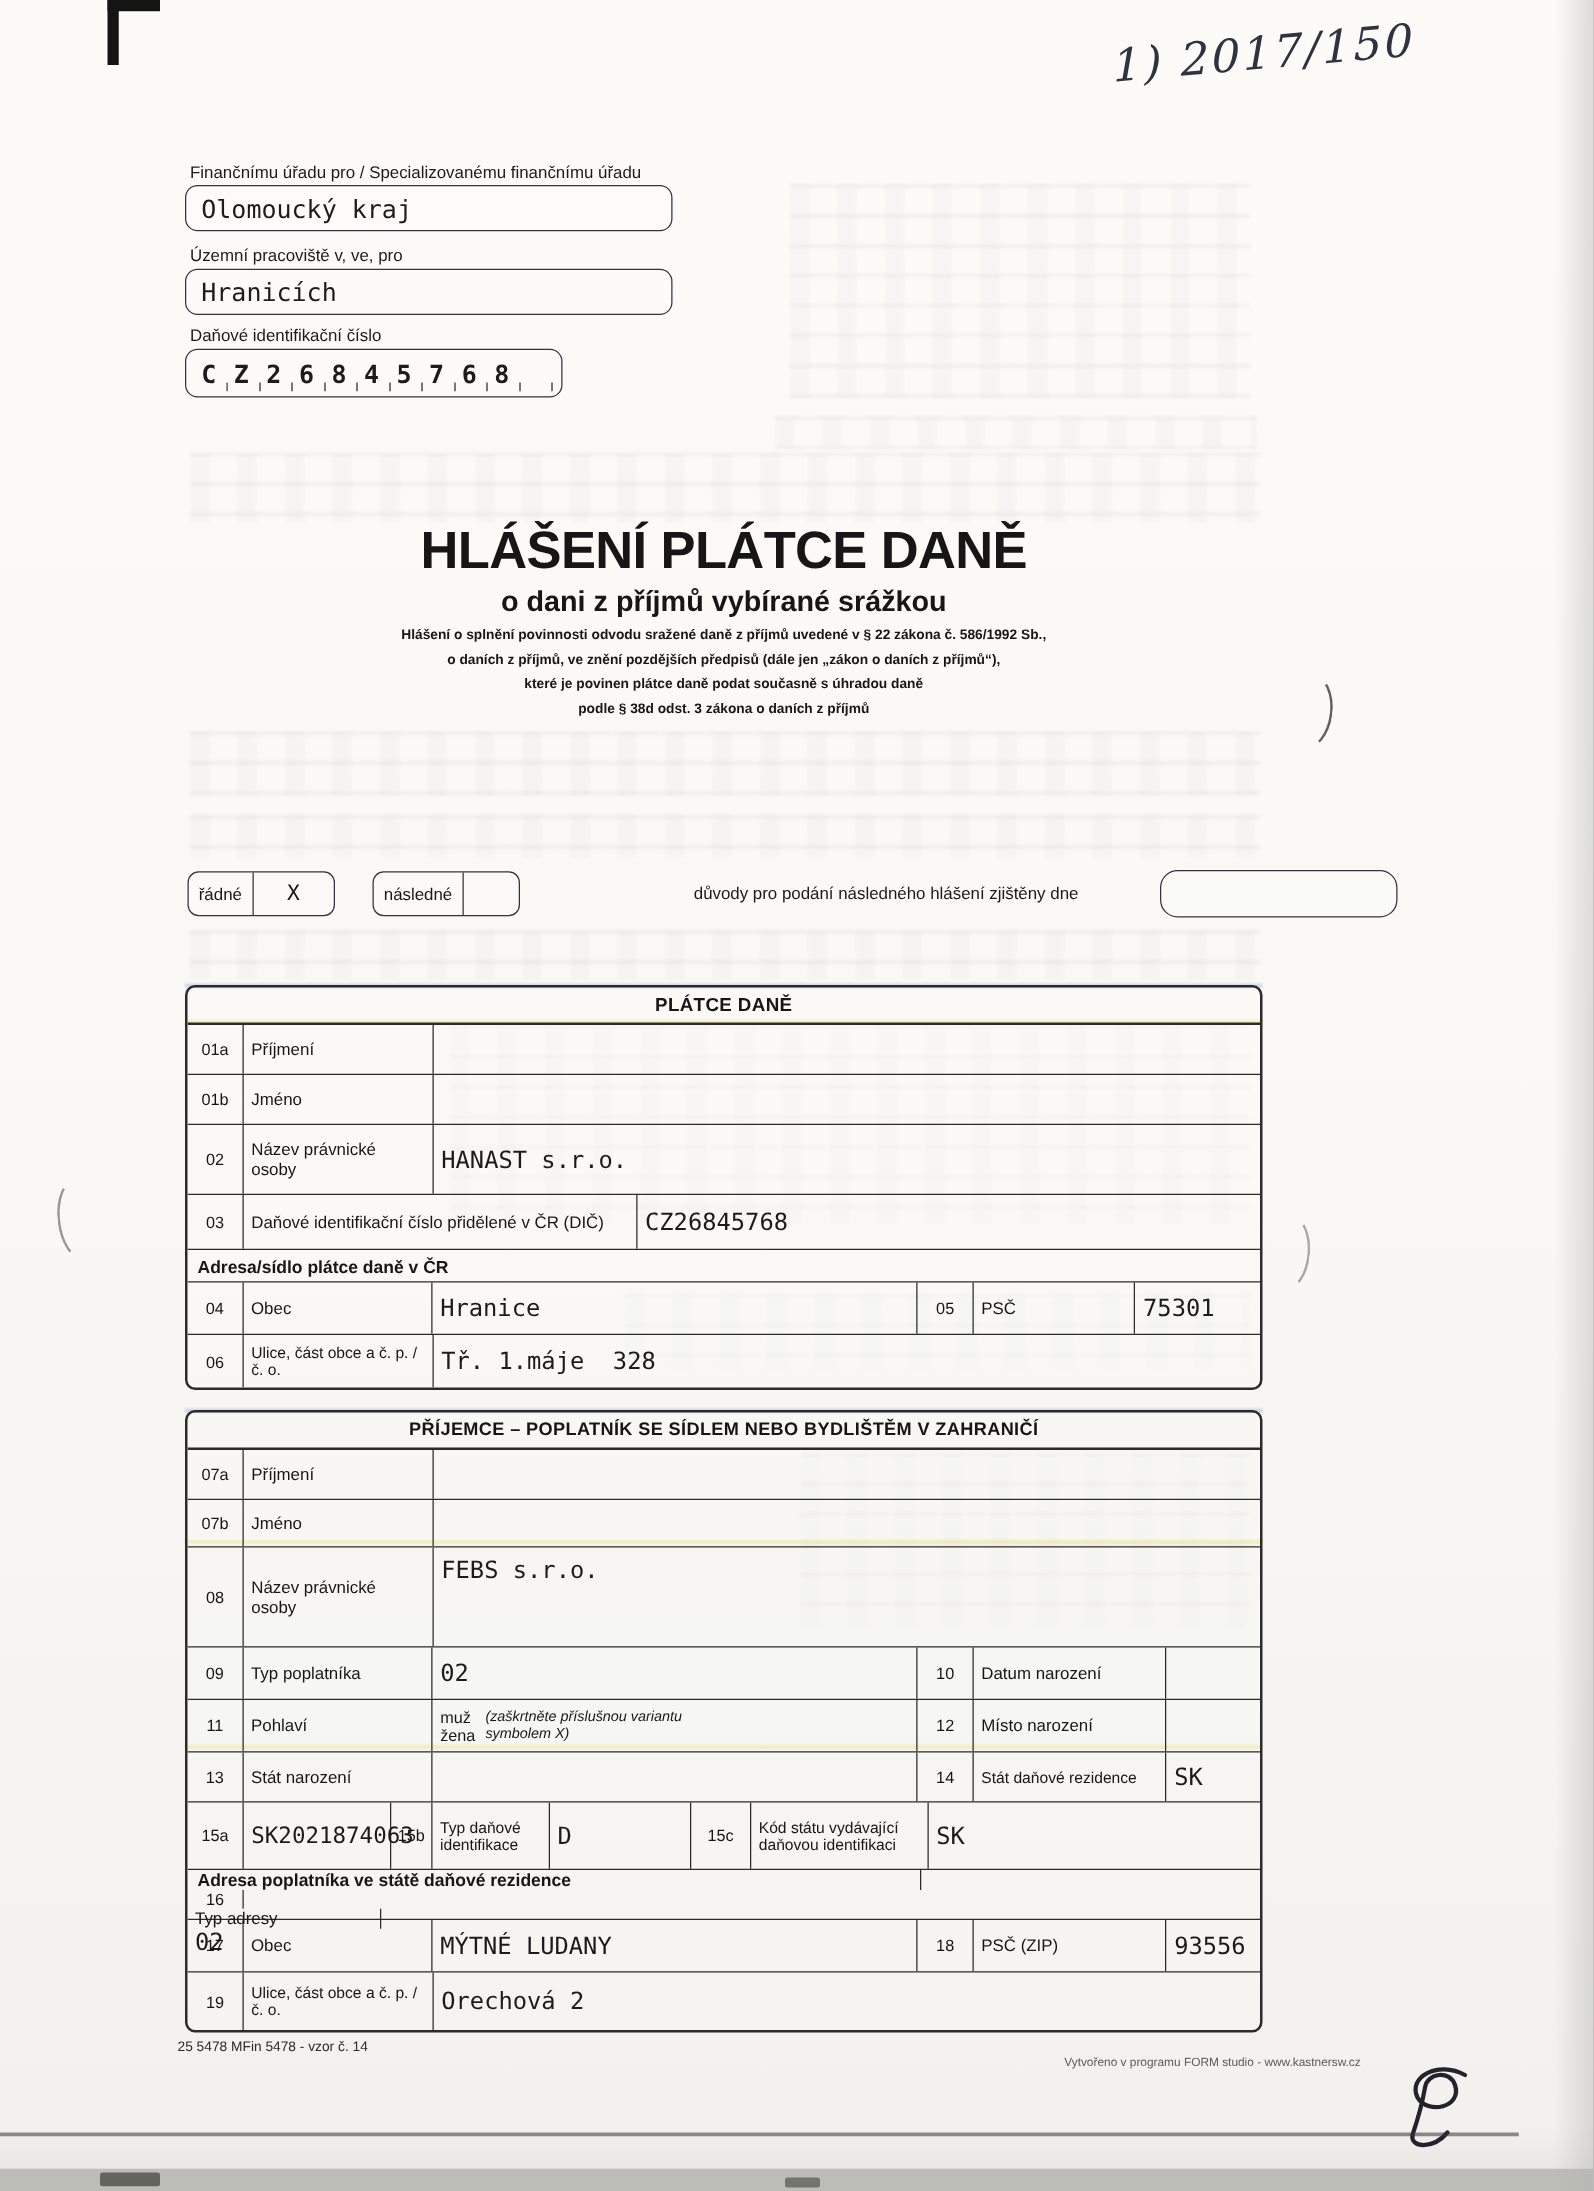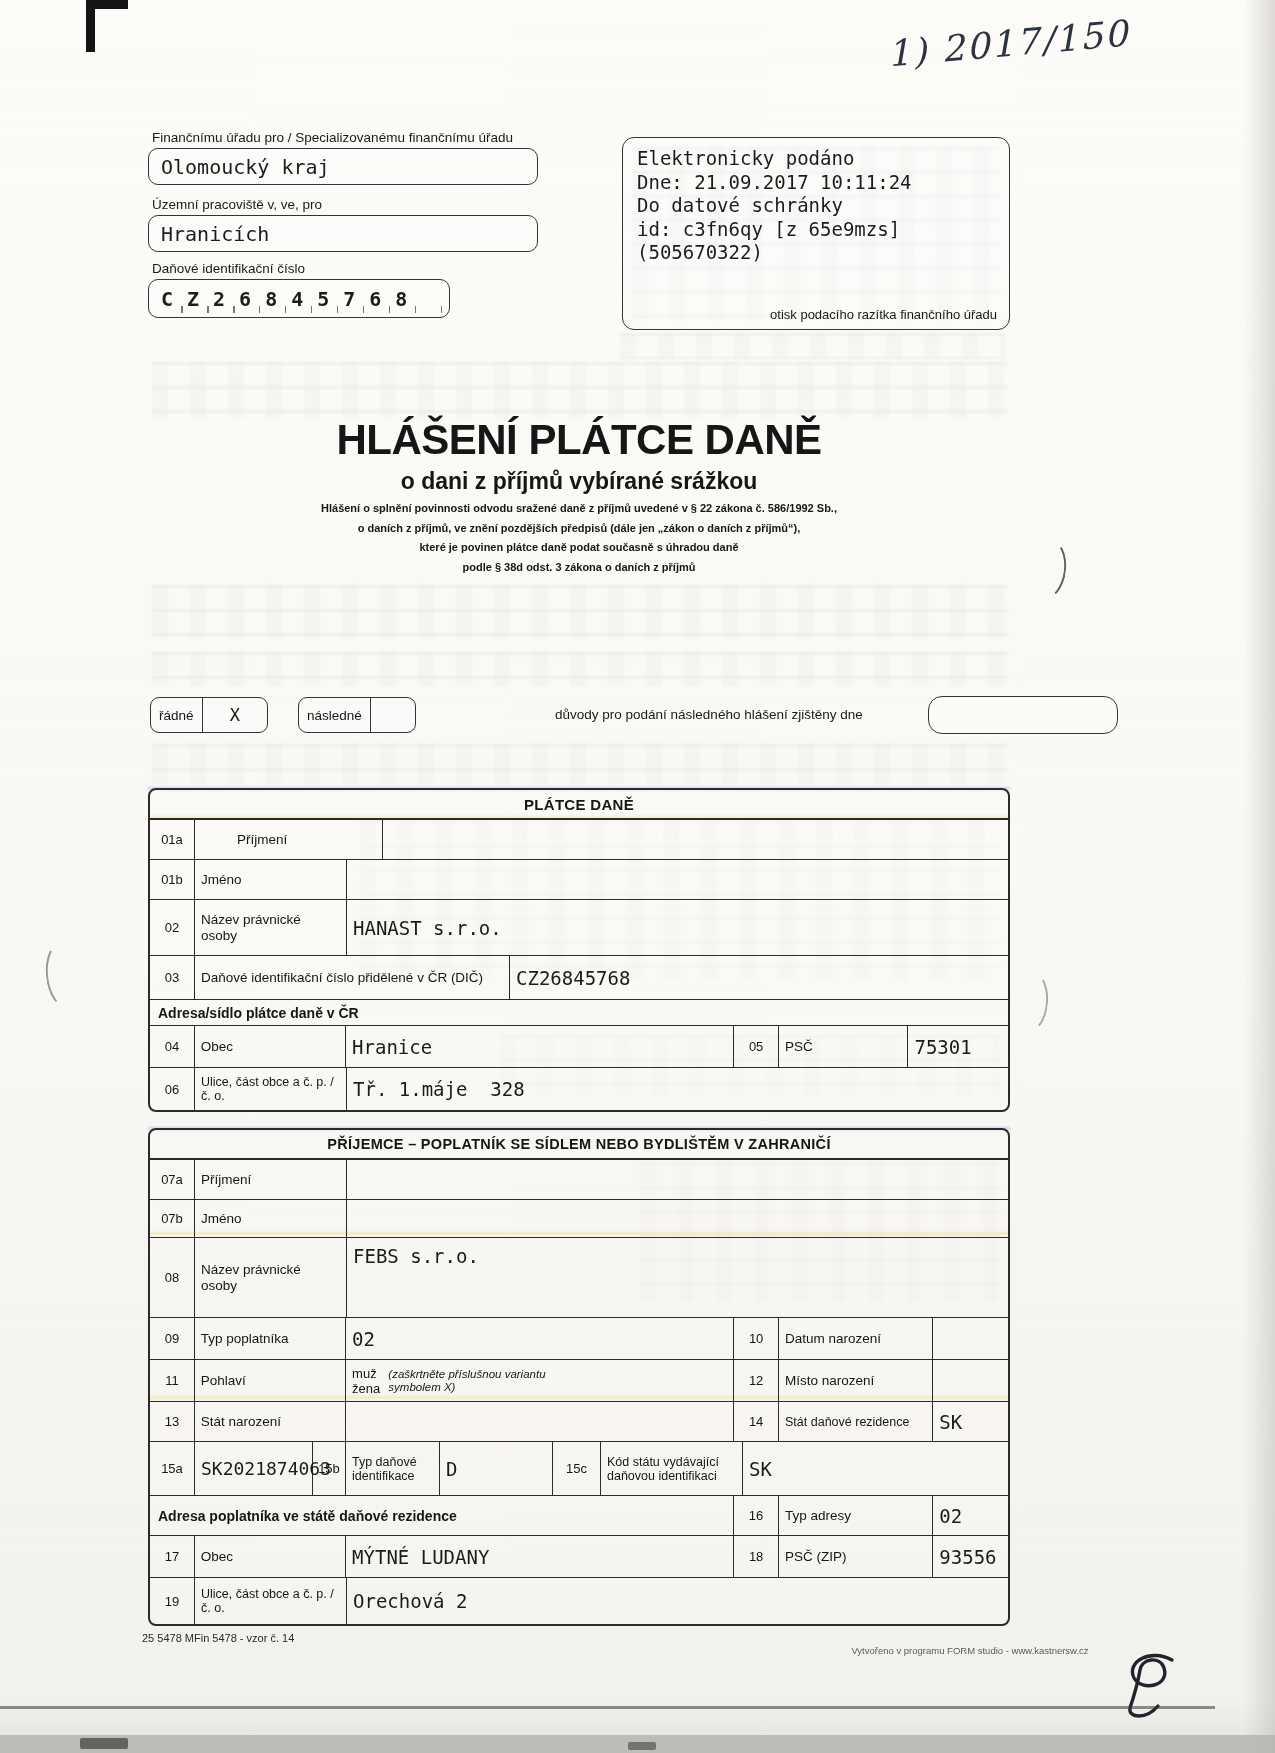--- a/index.html
+++ b/index.html
@@ -82,30 +82,20 @@
   <div class="abs rbox" style="left:148px;top:215px;width:390px;height:37px;">
     <span class="mono" style="font-size:20px;position:absolute;left:12px;top:6px;">Hranicích</span>
   </div>
 
   <div class="abs lbl" style="left:152px;top:261px;">Daňové identifikační číslo</div>
   <div class="abs rbox" style="left:148px;top:279px;width:302px;height:39px;">
     <span class="mono" style="font-size:20px;font-weight:700;letter-spacing:14px;position:absolute;left:12px;top:7px;">CZ26845768</span>
     <span class="abs" style="left:32px;bottom:4px;width:262px;height:7px;background:repeating-linear-gradient(90deg,#555 0 1.5px,transparent 1.5px 26px);opacity:.8;"></span>
   </div>
 
-  <div class="abs rbox" style="left:622px;top:137px;width:388px;height:193px;border-radius:12px;">
-    <div class="mono" style="position:absolute;left:14px;top:9px;font-size:19px;line-height:23.5px;">
-      <div>Elektronicky podáno</div>
-      <div>Dne: 21.09.2017 10:11:24</div>
-      <div>Do datové schránky</div>
-      <div>id: c3fn6qy [z 65e9mzs]</div>
-      <div>(505670322)</div>
-    </div>
-    <div class="lbl" style="position:absolute;right:12px;bottom:7px;font-size:13px;">otisk podacího razítka finančního úřadu</div>
-  </div>
 
   <div class="abs" style="left:148px;top:416px;width:862px;text-align:center;font-weight:800;font-size:42px;letter-spacing:-.5px;">HLÁŠENÍ PLÁTCE DANĚ</div>
   <div class="abs" style="left:148px;top:468px;width:862px;text-align:center;font-weight:800;font-size:23px;">o dani z příjmů vybírané srážkou</div>
   <div class="abs" style="left:118px;top:499px;width:922px;text-align:center;font-weight:700;font-size:11px;line-height:19.5px;">
     <div>Hlášení o splnění povinnosti odvodu sražené daně z příjmů uvedené v § 22 zákona č. 586/1992 Sb.,</div>
     <div>o daních z příjmů, ve znění pozdějších předpisů (dále jen „zákon o daních z příjmů“),</div>
     <div>které je povinen plátce daně podat současně s úhradou daně</div>
     <div>podle § 38d odst. 3 zákona o daních z příjmů</div>
   </div>
 
@@ -117,21 +107,21 @@
     <div class="pl">následné</div>
     <div class="pv"></div>
   </div>
   <div class="abs lbl" style="left:555px;top:707px;">důvody pro podání následného hlášení zjištěny dne</div>
   <div class="abs rbox" style="left:928px;top:696px;width:190px;height:38px;border-radius:14px;">
     <span class="mono" style="font-size:18px;position:absolute;left:10px;top:7px;"></span>
   </div>
 
   <div class="abs ftable" style="left:148px;top:788px;width:862px;">
     <div class="thead" style="height:28px;">PLÁTCE DANĚ</div>
-    <div class="tr" style="height:40px;gap:36px;">
+    <div class="tr" style="height:40px;">
       <div class="c cid w45">01a</div>
       <div class="c clabel w152">Příjmení</div>
       <div class="c cval grow nr"></div>
     </div>
     <div class="tr" style="height:40px;">
       <div class="c cid w45">01b</div>
       <div class="c clabel w152">Jméno</div>
       <div class="c cval grow nr"></div>
     </div>
     <div class="tr" style="height:56px;">
@@ -210,21 +200,21 @@
     <div class="tr" style="height:54px;">
       <div class="c cid w45">15a</div>
       <div class="c cval w118" style="overflow:visible;font-size:18px;z-index:2;">SK2021874063</div>
       <div class="c cid w33">15b</div>
       <div class="c clabel small2 w94">Typ daňové identifikace</div>
       <div class="c cval w113">D</div>
       <div class="c cid w48">15c</div>
       <div class="c clabel small2 w142">Kód státu vydávající daňovou identifikaci</div>
       <div class="c cval w62 nr">SK</div>
     </div>
-    <div class="tr" style="height:40px;">
+    <div class="tr" style="height:40px;flex-direction:column;">
       <div class="c sect w587" style="padding-left:8px;">Adresa poplatníka ve státě daňové rezidence</div>
       <div class="c cid w45">16</div>
       <div class="c clabel w155">Typ adresy</div>
       <div class="c cval w75 nr">02</div>
     </div>
     <div class="tr" style="height:42px;">
       <div class="c cid w45">17</div>
       <div class="c clabel w152">Obec</div>
       <div class="c cval w390">MÝTNÉ LUDANY</div>
       <div class="c cid w45">18</div>

